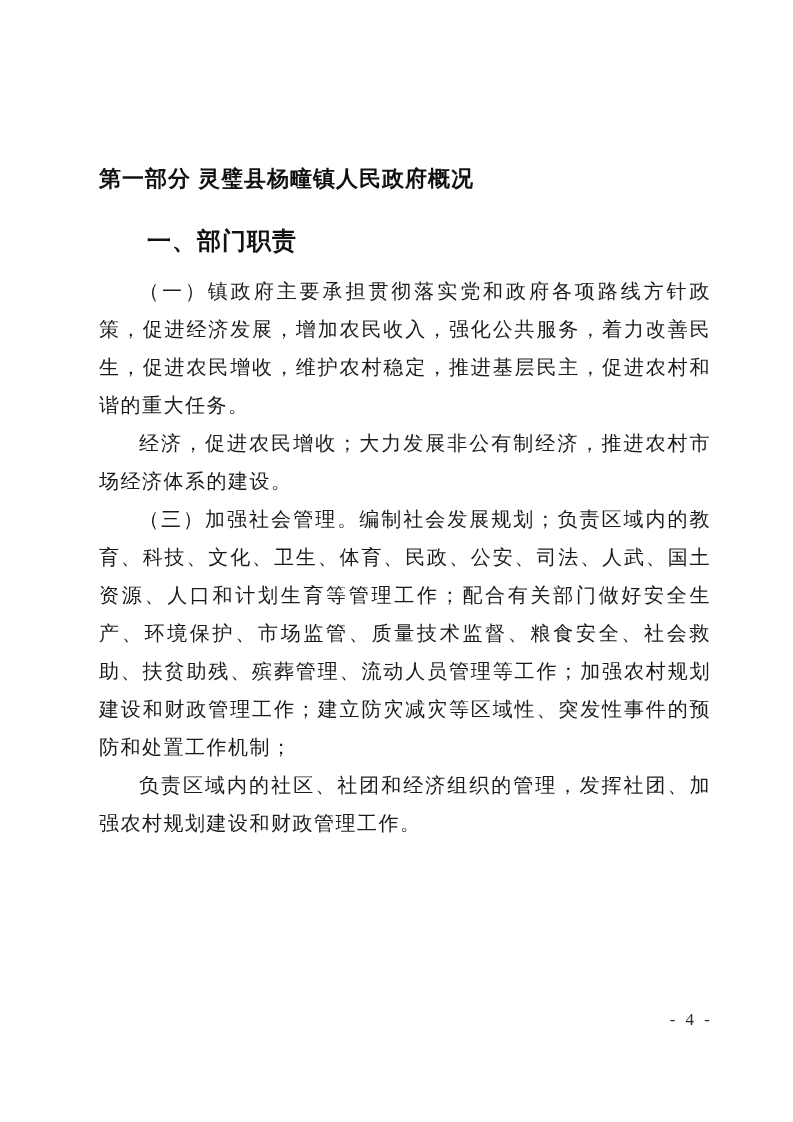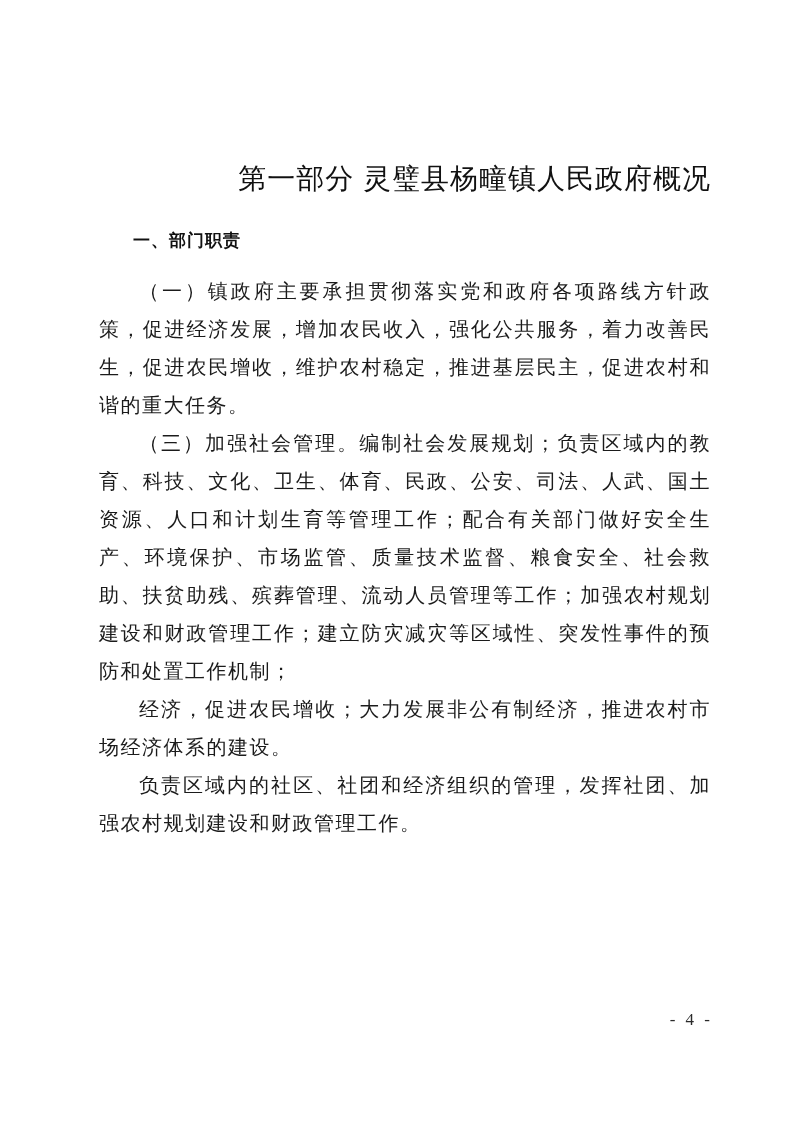--- a/index.html
+++ b/index.html
@@ -20,32 +20,32 @@
 
   .content {
     position: absolute;
     top: 164px;
     left: 99px;
     width: 612px;
   }
 
   .doc-title {
     font-family: "Liberation Sans", "DejaVu Sans", sans-serif;
-    font-weight: normal;
-    font-size: 28px;
+    font-weight: bold;
+    font-size: 22px;
     line-height: 30px;
-    text-align: right;
+    text-align: left;
     letter-spacing: 1px;
     color: #111111;
   }
 
   .section-heading {
     font-family: "Liberation Sans", "DejaVu Sans", sans-serif;
     font-weight: bold;
-    font-size: 17px;
+    font-size: 24px;
     line-height: 26px;
     margin-top: 34px;
     margin-bottom: 18px;
     text-indent: 2em;
     letter-spacing: 1px;
     color: #111111;
   }
 
   .body-paragraph {
     font-family: "Liberation Serif", "DejaVu Serif", serif;
@@ -72,21 +72,21 @@
 
 <div class="page">
   <div class="content">
     <h1 class="doc-title">第一部分 灵璧县杨疃镇人民政府概况</h1>
 
     <h2 class="section-heading">一、部门职责</h2>
 
     <p class="body-paragraph">（一）镇政府主要承担贯彻落实党和政府各项路线方针政策，促进经济发展，增加农民收入，强化公共服务，着力改善民生，促进农民增收，维护农村稳定，推进基层民主，促进农村和谐的重大任务。</p>
 
 
+    <p class="body-paragraph">经济，促进农民增收；大力发展非公有制经济，推进农村市场经济体系的建设。</p>
+
     <p class="body-paragraph">（三）加强社会管理。编制社会发展规划；负责区域内的教育、科技、文化、卫生、体育、民政、公安、司法、人武、国土资源、人口和计划生育等管理工作；配合有关部门做好安全生产、环境保护、市场监管、质量技术监督、粮食安全、社会救助、扶贫助残、殡葬管理、流动人员管理等工作；加强农村规划建设和财政管理工作；建立防灾减灾等区域性、突发性事件的预防和处置工作机制；</p>
-
-    <p class="body-paragraph">经济，促进农民增收；大力发展非公有制经济，推进农村市场经济体系的建设。</p>
 
     <p class="body-paragraph">负责区域内的社区、社团和经济组织的管理，发挥社团、加强农村规划建设和财政管理工作。</p>
   </div>
 
   <div class="page-footer">- 4 -</div>
 </div>
 
 </body></html>

